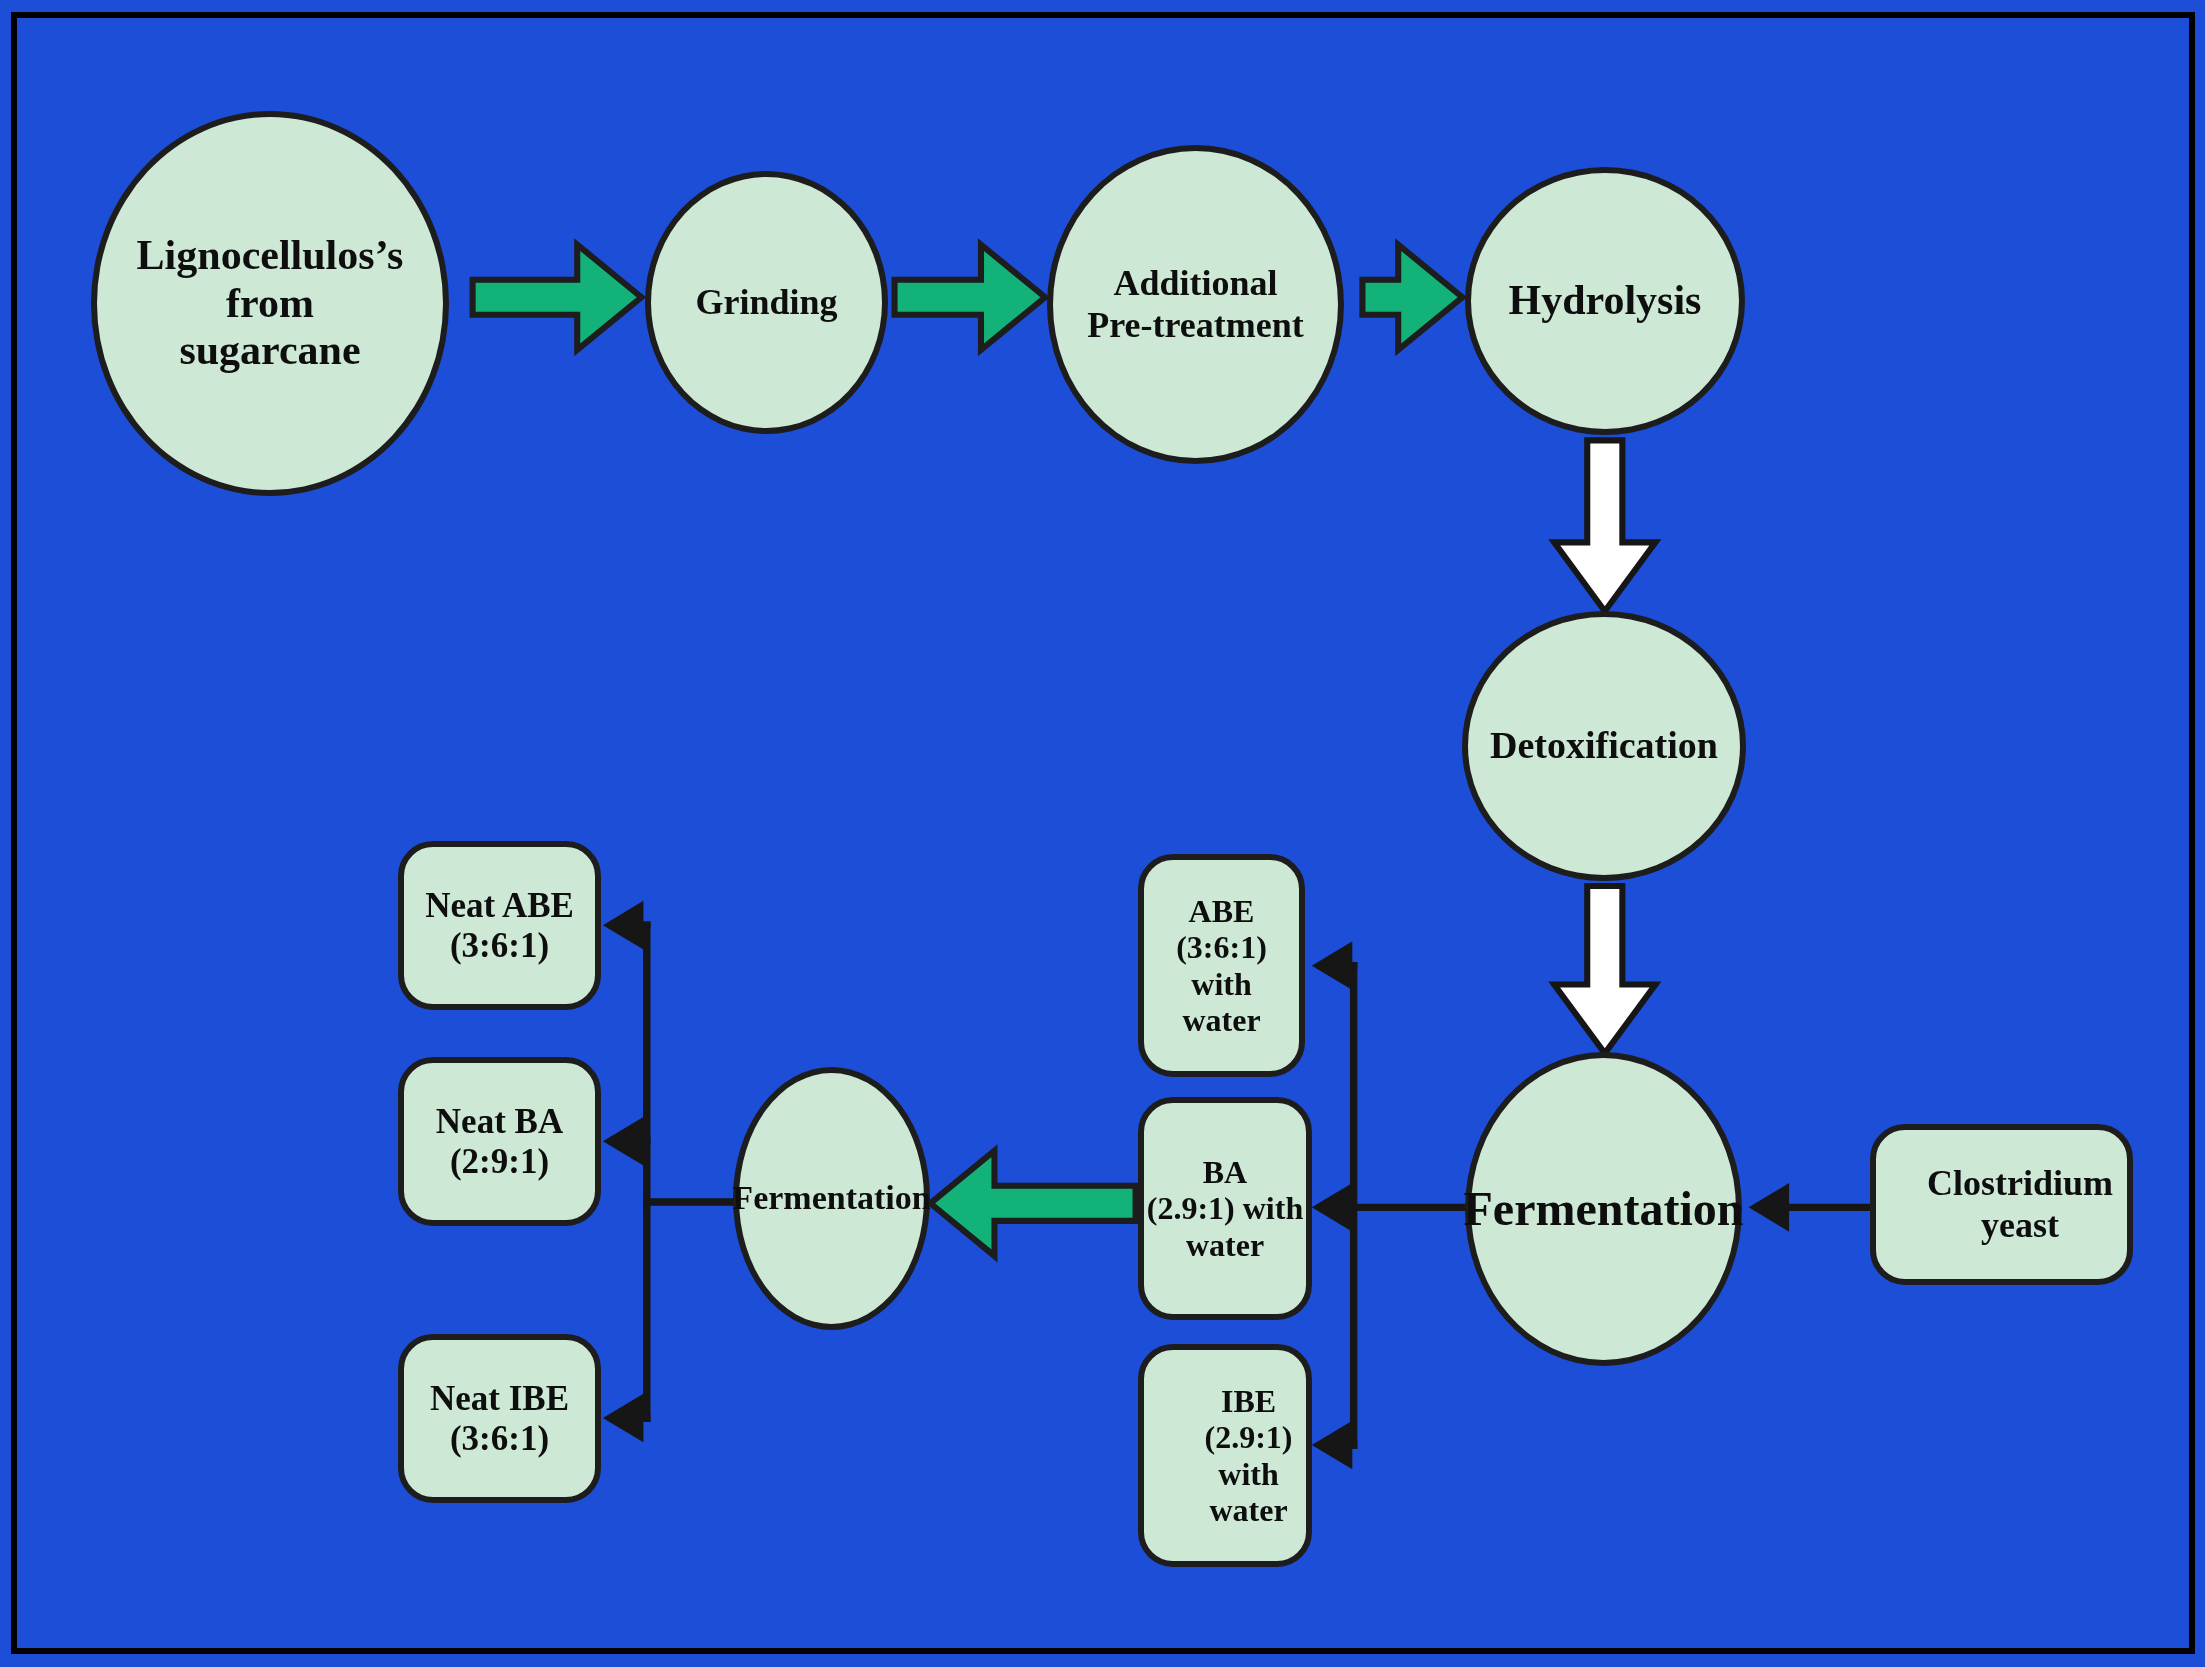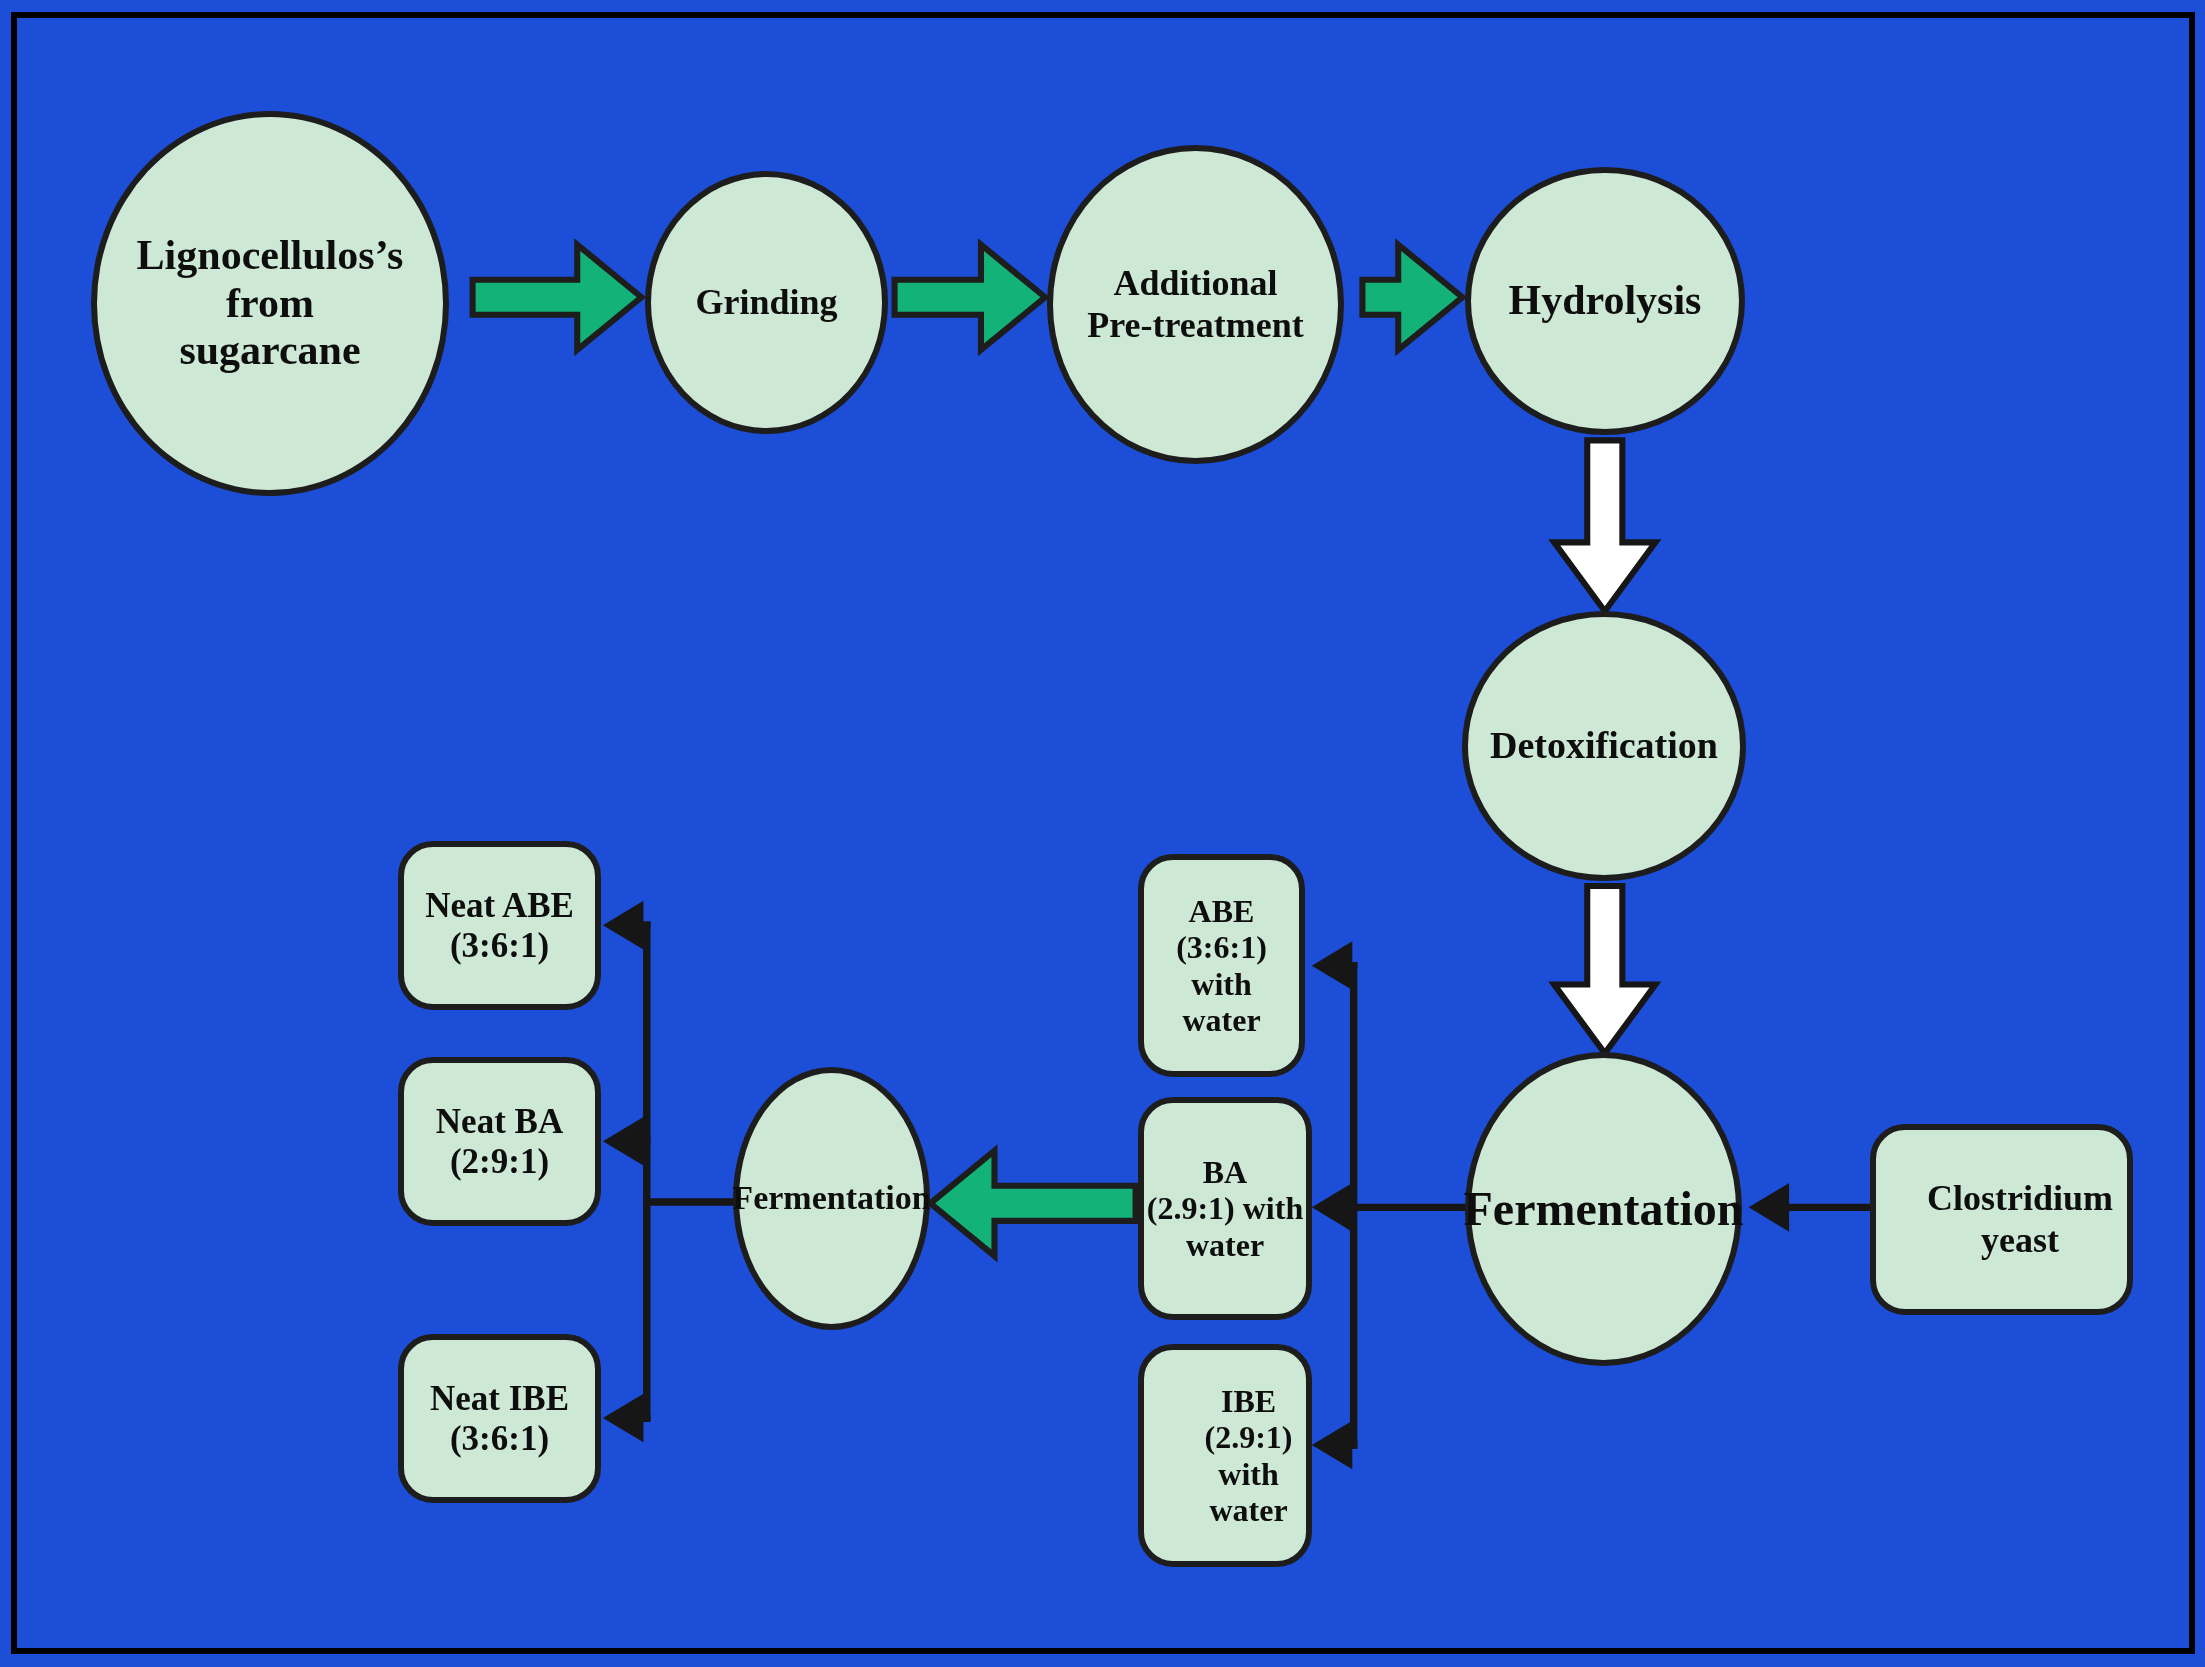--- a/index.html
+++ b/index.html
@@ -20,21 +20,21 @@
   .ellipse { border-radius:50%; }
   .rrect  { border-radius:35px; }
   .lbl { white-space:pre-line; line-height:1.14; display:block; }
 
   #n-lig   { left:91px;  top:111px;  width:358px; height:385px; font-size:42px; }
   #n-grind { left:645px;  top:171px;  width:243px; height:263px; font-size:36px; }
   #n-pre   { left:1047px; top:145px;  width:297px; height:319px; font-size:36px;align-items:center; }
   #n-hyd   { left:1465px; top:167px;  width:280px; height:268px; font-size:42px; }
   #n-detox { left:1462px; top:611px;  width:284px; height:270px; font-size:38px; }
   #n-ferm  { left:1465px; top:1052px; width:277px; height:314px; font-size:48px; }
-  #n-clos  { left:1870px; top:1124px; width:263px; height:191px; font-size:36px;padding-left:37px; }
+  #n-clos  { left:1870px; top:1124px; width:263px; height:161px; font-size:36px;padding-left:37px; }
   #n-abe   { left:1138px; top:854px; width:167px; height:223px; font-size:32px; }
   #n-ba    { left:1138px; top:1097px; width:174px; height:223px; font-size:32px; }
   #n-ibe   { left:1138px; top:1344px; width:174px; height:223px; font-size:32px;padding-left:47px; }
   #n-dist  { left:733px; top:1067px; width:197px; height:263px; font-size:34px; }
   #n-nabe  { left:398px;  top:841px; width:203px; height:169px; font-size:35px; }
   #n-nba   { left:398px;  top:1057px; width:203px; height:169px; font-size:35px; }
   #n-nibe  { left:398px;  top:1334px; width:203px; height:169px; font-size:35px; }
 </style>
 </head>
 <body>

